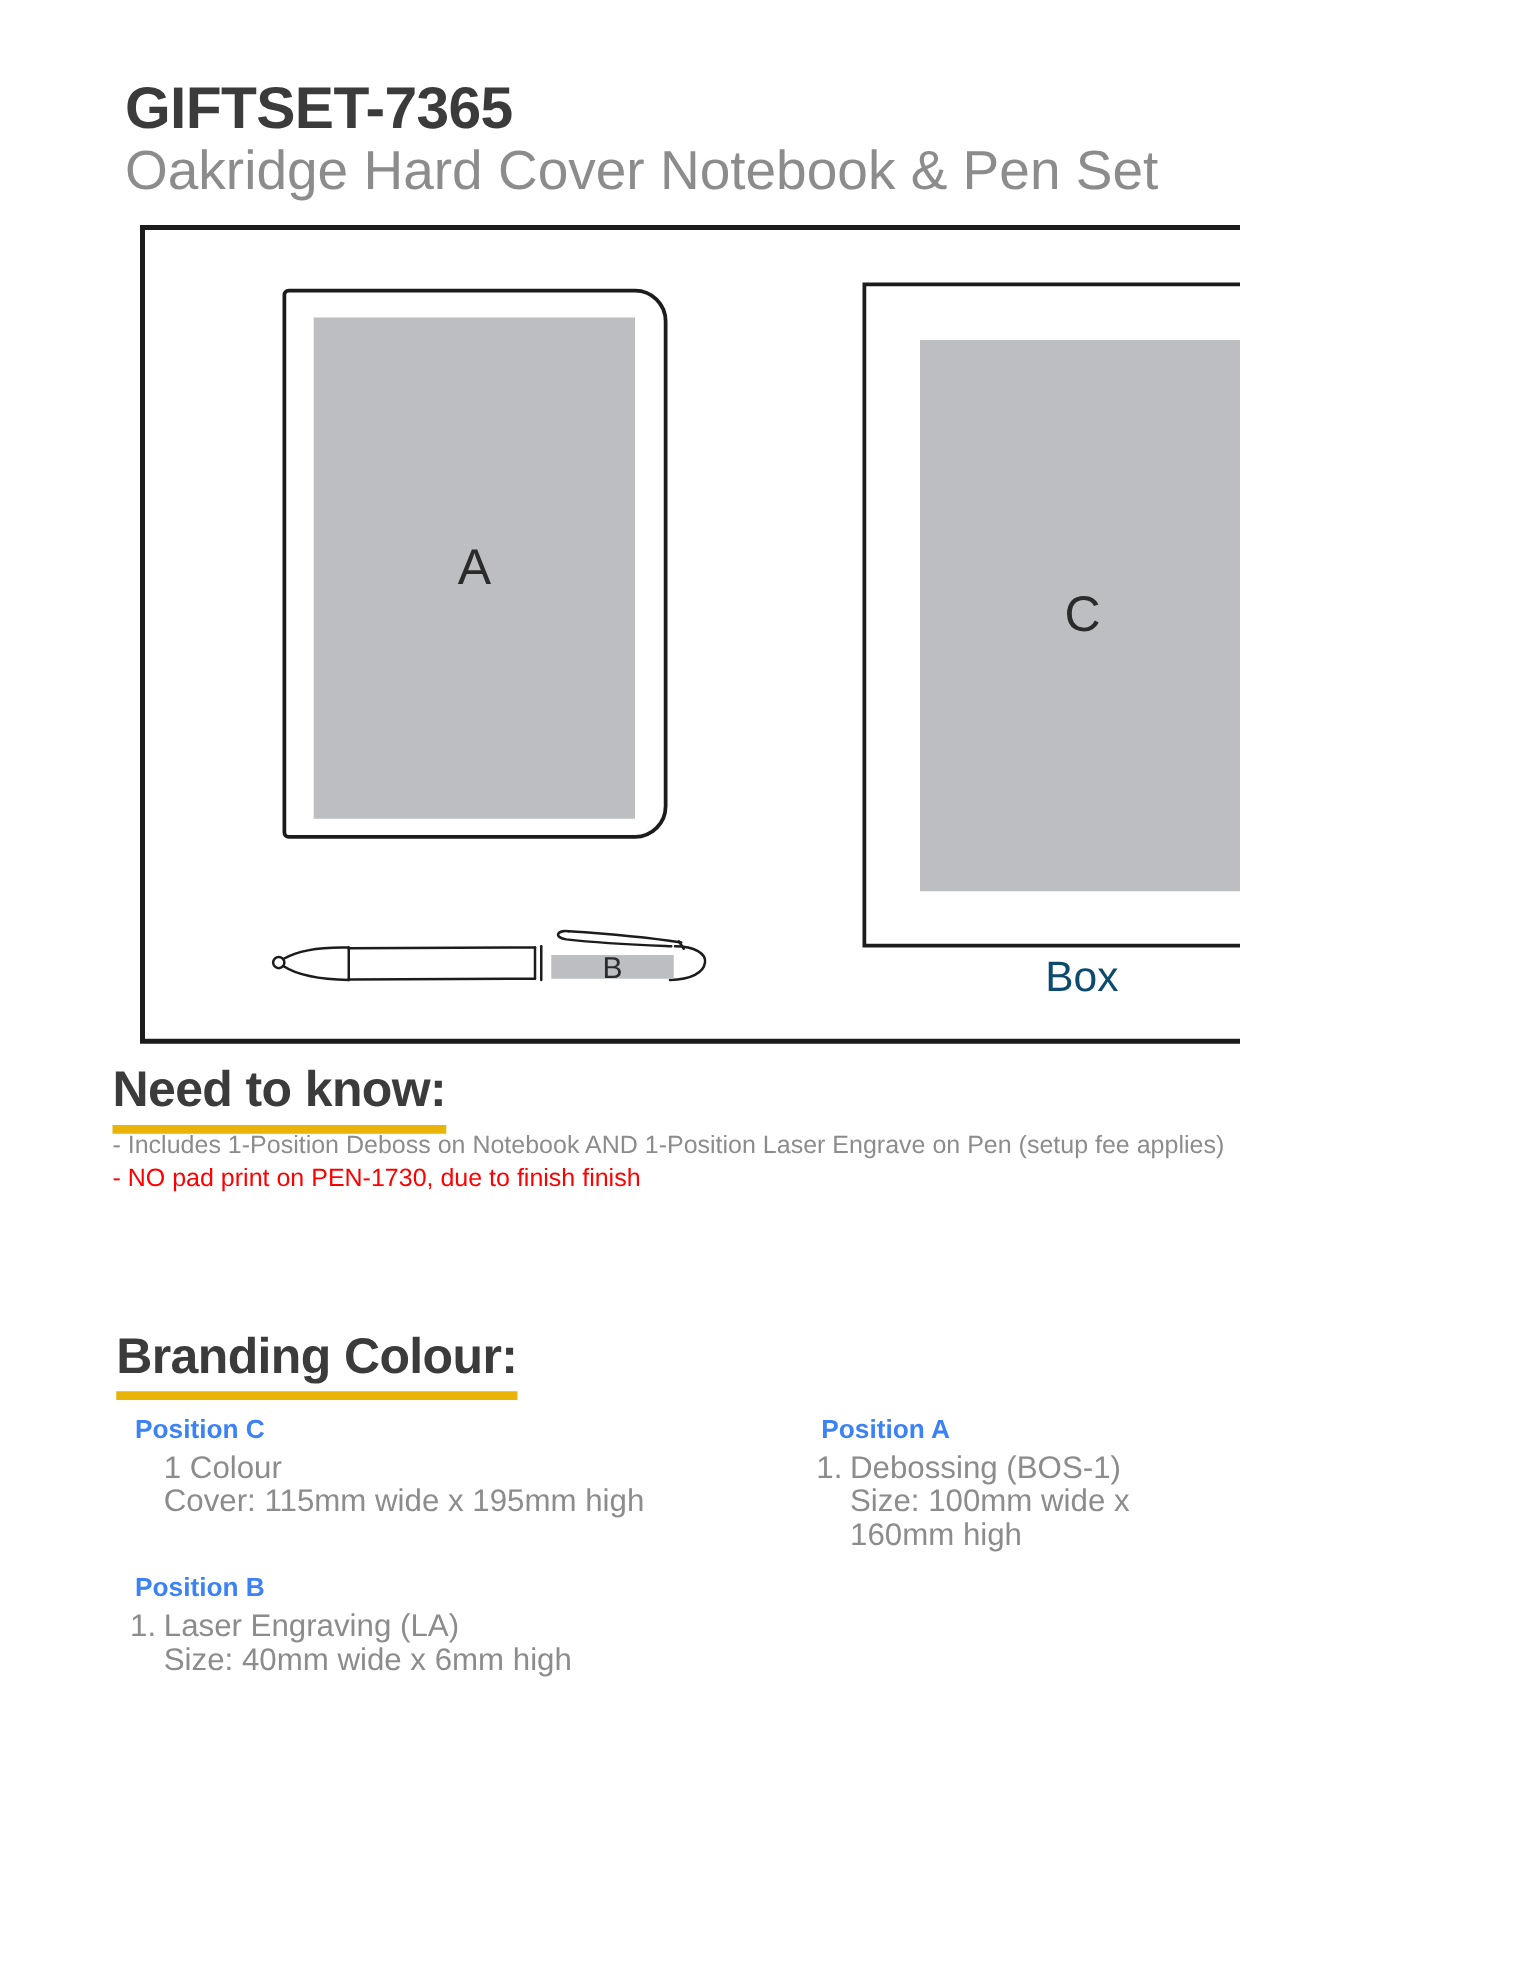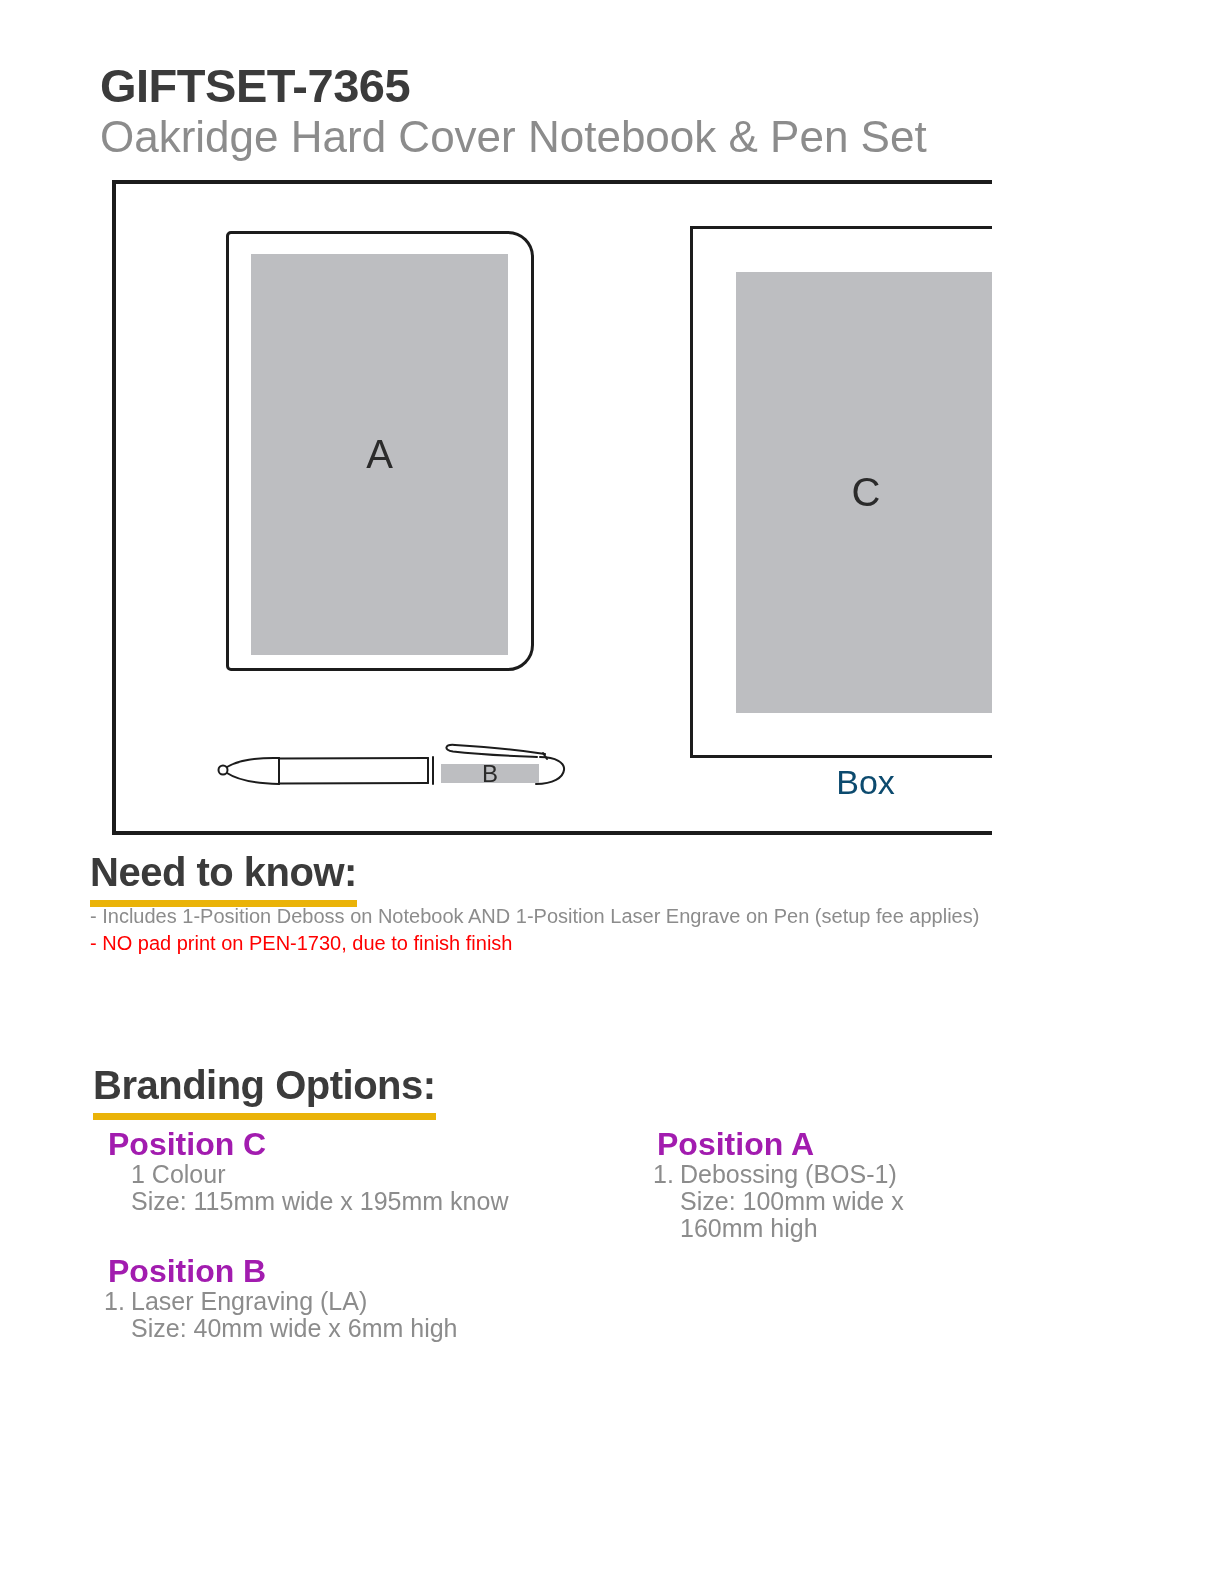--- a/index.html
+++ b/index.html
@@ -82,21 +82,21 @@
 
   .ntk-list { left: 90px; top: 903px; font-size: 20px; line-height: 26.5px; }
   .c-gray { color: #8c8c8c; }
   .c-red  { color: #ff0000; }
 
   .pos-block { font-size: 25px; color: #8c8c8c; }
   .pos-c { left: 104px; top: 1129px; }
   .pos-a { left: 653px; top: 1129px; }
   .pos-b { left: 104px; top: 1256px; }
   .pos-name {
-    font-size: 32px; font-weight: 700; color: #a21caf;
+    font-size: 21px; font-weight: 700; color: #3b82f6;
     line-height: 30px; margin-bottom: 2px; padding-left: 4px;
   }
   .pos-item { line-height: 27px; }
   .pos-item .num { display: inline-block; width: 27px; }
   .pos-detail { margin-left: 27px; line-height: 27px; }
 </style>
 </head>
 <body>
 
 <div class="page">
@@ -148,27 +148,27 @@
 
   <div class="abs ntk-heading">
     <span class="section-heading">Need to know:</span>
   </div>
   <div class="abs ntk-list">
     <div class="c-gray">- Includes 1-Position Deboss on Notebook AND 1-Position Laser Engrave on Pen (setup fee applies)</div>
     <div class="c-red">- NO pad print on PEN-1730, due to finish finish</div>
   </div>
 
   <div class="abs bo-heading">
-    <span class="section-heading">Branding Options:</span>
+    <span class="section-heading">Branding Colour:</span>
   </div>
 
   <div class="abs pos-block pos-c">
     <div class="pos-name">Position C</div>
     <div class="pos-detail">1 Colour</div>
-    <div class="pos-detail">Size: 115mm wide x 195mm know</div>
+    <div class="pos-detail">Cover: 115mm wide x 195mm high</div>
   </div>
 
   <div class="abs pos-block pos-a">
     <div class="pos-name">Position A</div>
     <div class="pos-item">
       <span class="num">1.</span><span>Debossing (BOS-1)</span>
     </div>
     <div class="pos-detail">Size: 100mm wide x 160mm high</div>
   </div>
 

